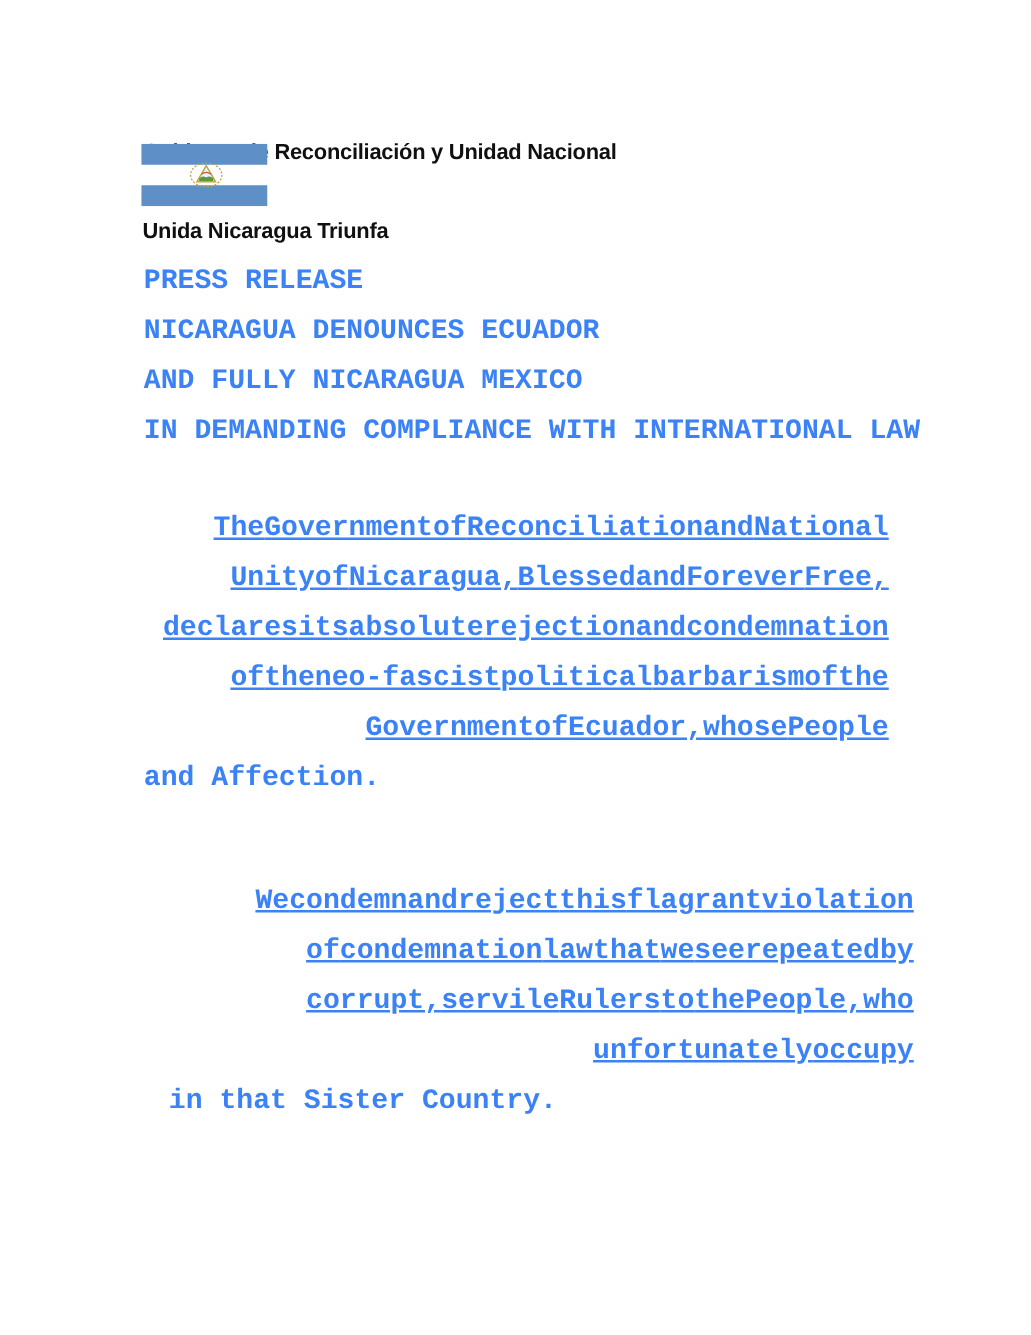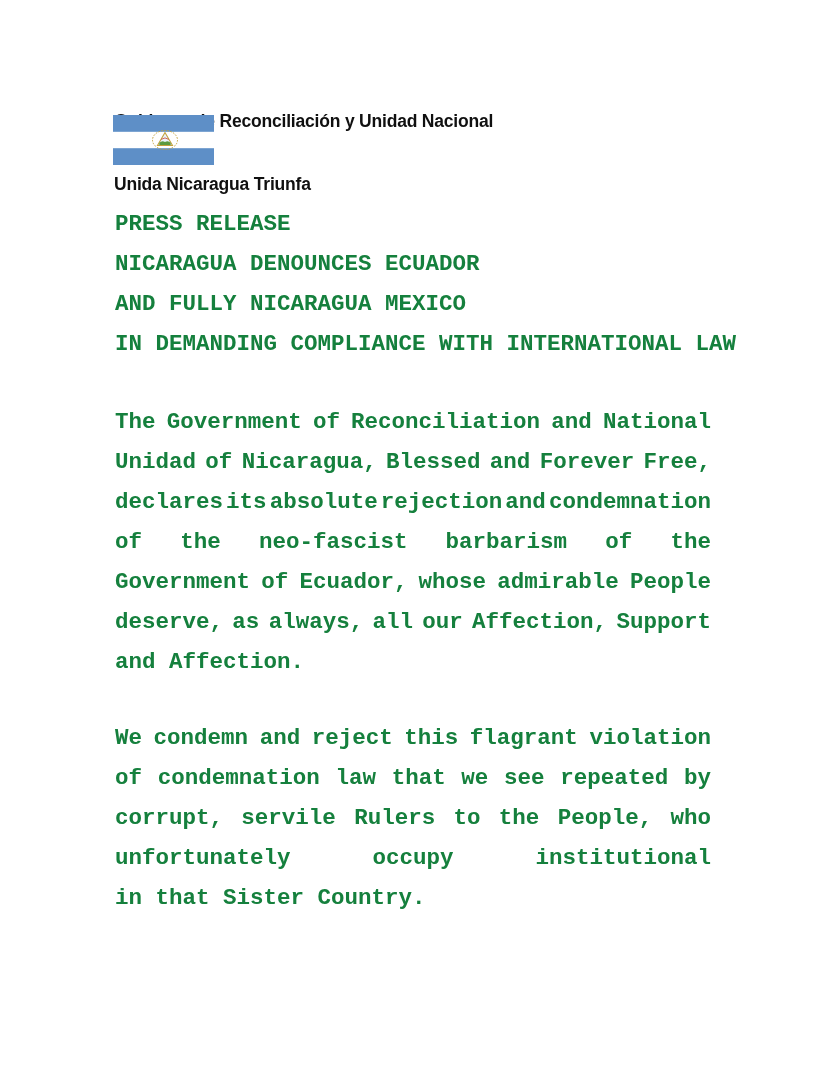--- a/index.html
+++ b/index.html
@@ -28,39 +28,40 @@
     left: 113px;
     top: 115px;
     width: 101px;
     height: 50px;
   }
   .flag svg { display: block; }
   .mono {
     font-family: "Liberation Mono", "DejaVu Sans Mono", monospace;
     font-weight: 700;
     font-size: 22.5px;
-    color: #15803d;
+    color: #3b82f6;
   }
   .title-block {
     position: absolute;
     left: 115px;
     top: 204px;
     width: 660px;
   }
   .para { position: absolute; left: 115px; width: 596px; }
   .para-1 { top: 402px; }
-  .para-2 { top: 718px; }
+  .para-2 { top: 700px; margin-left: 20px; }
   .line {
     height: 40px;
     line-height: 40px;
     white-space: pre;
   }
   .line.just {
     display: flex;
-    justify-content: space-between;
+    justify-content: flex-end;
+    text-decoration: underline;
   }
   .line.just span { white-space: pre; }
 </style>
 </head>
 <body>
 
 <div class="page">
 
   <div class="letterhead">
     <div>Gobierno de Reconciliación y Unidad Nacional</div>
@@ -84,29 +85,28 @@
 
   <div class="title-block mono">
       <div class="line">PRESS RELEASE</div>
       <div class="line">NICARAGUA DENOUNCES ECUADOR</div>
       <div class="line">AND FULLY NICARAGUA MEXICO</div>
       <div class="line">IN DEMANDING COMPLIANCE WITH INTERNATIONAL LAW</div>
     </div>
 
   <div class="para para-1 mono">
       <div class="line just"><span>The</span><span>Government</span><span>of</span><span>Reconciliation</span><span>and</span><span>National</span></div>
-      <div class="line just"><span>Unidad</span><span>of</span><span>Nicaragua,</span><span>Blessed</span><span>and</span><span>Forever</span><span>Free,</span></div>
+      <div class="line just"><span>Unity</span><span>of</span><span>Nicaragua,</span><span>Blessed</span><span>and</span><span>Forever</span><span>Free,</span></div>
       <div class="line just"><span>declares</span><span>its</span><span>absolute</span><span>rejection</span><span>and</span><span>condemnation</span></div>
-      <div class="line just"><span>of</span><span>the</span><span>neo-fascist</span><span>barbarism</span><span>of</span><span>the</span></div>
-      <div class="line just"><span>Government</span><span>of</span><span>Ecuador,</span><span>whose</span><span>admirable</span><span>People</span></div>
-      <div class="line just"><span>deserve,</span><span>as</span><span>always,</span><span>all</span><span>our</span><span>Affection,</span><span>Support</span></div>
+      <div class="line just"><span>of</span><span>the</span><span>neo-fascist</span><span>political</span><span>barbarism</span><span>of</span><span>the</span></div>
+      <div class="line just"><span>Government</span><span>of</span><span>Ecuador,</span><span>whose</span><span>People</span></div>
       <div class="line">and Affection.</div>
     </div>
 
   <div class="para para-2 mono">
       <div class="line just"><span>We</span><span>condemn</span><span>and</span><span>reject</span><span>this</span><span>flagrant</span><span>violation</span></div>
       <div class="line just"><span>of</span><span>condemnation</span><span>law</span><span>that</span><span>we</span><span>see</span><span>repeated</span><span>by</span></div>
       <div class="line just"><span>corrupt,</span><span>servile</span><span>Rulers</span><span>to</span><span>the</span><span>People,</span><span>who</span></div>
-      <div class="line just"><span>unfortunately</span><span>occupy</span><span>institutional</span></div>
+      <div class="line just"><span>unfortunately</span><span>occupy</span></div>
       <div class="line">in that Sister Country.</div>
     </div>
 
 </div>
 
 </body></html>

